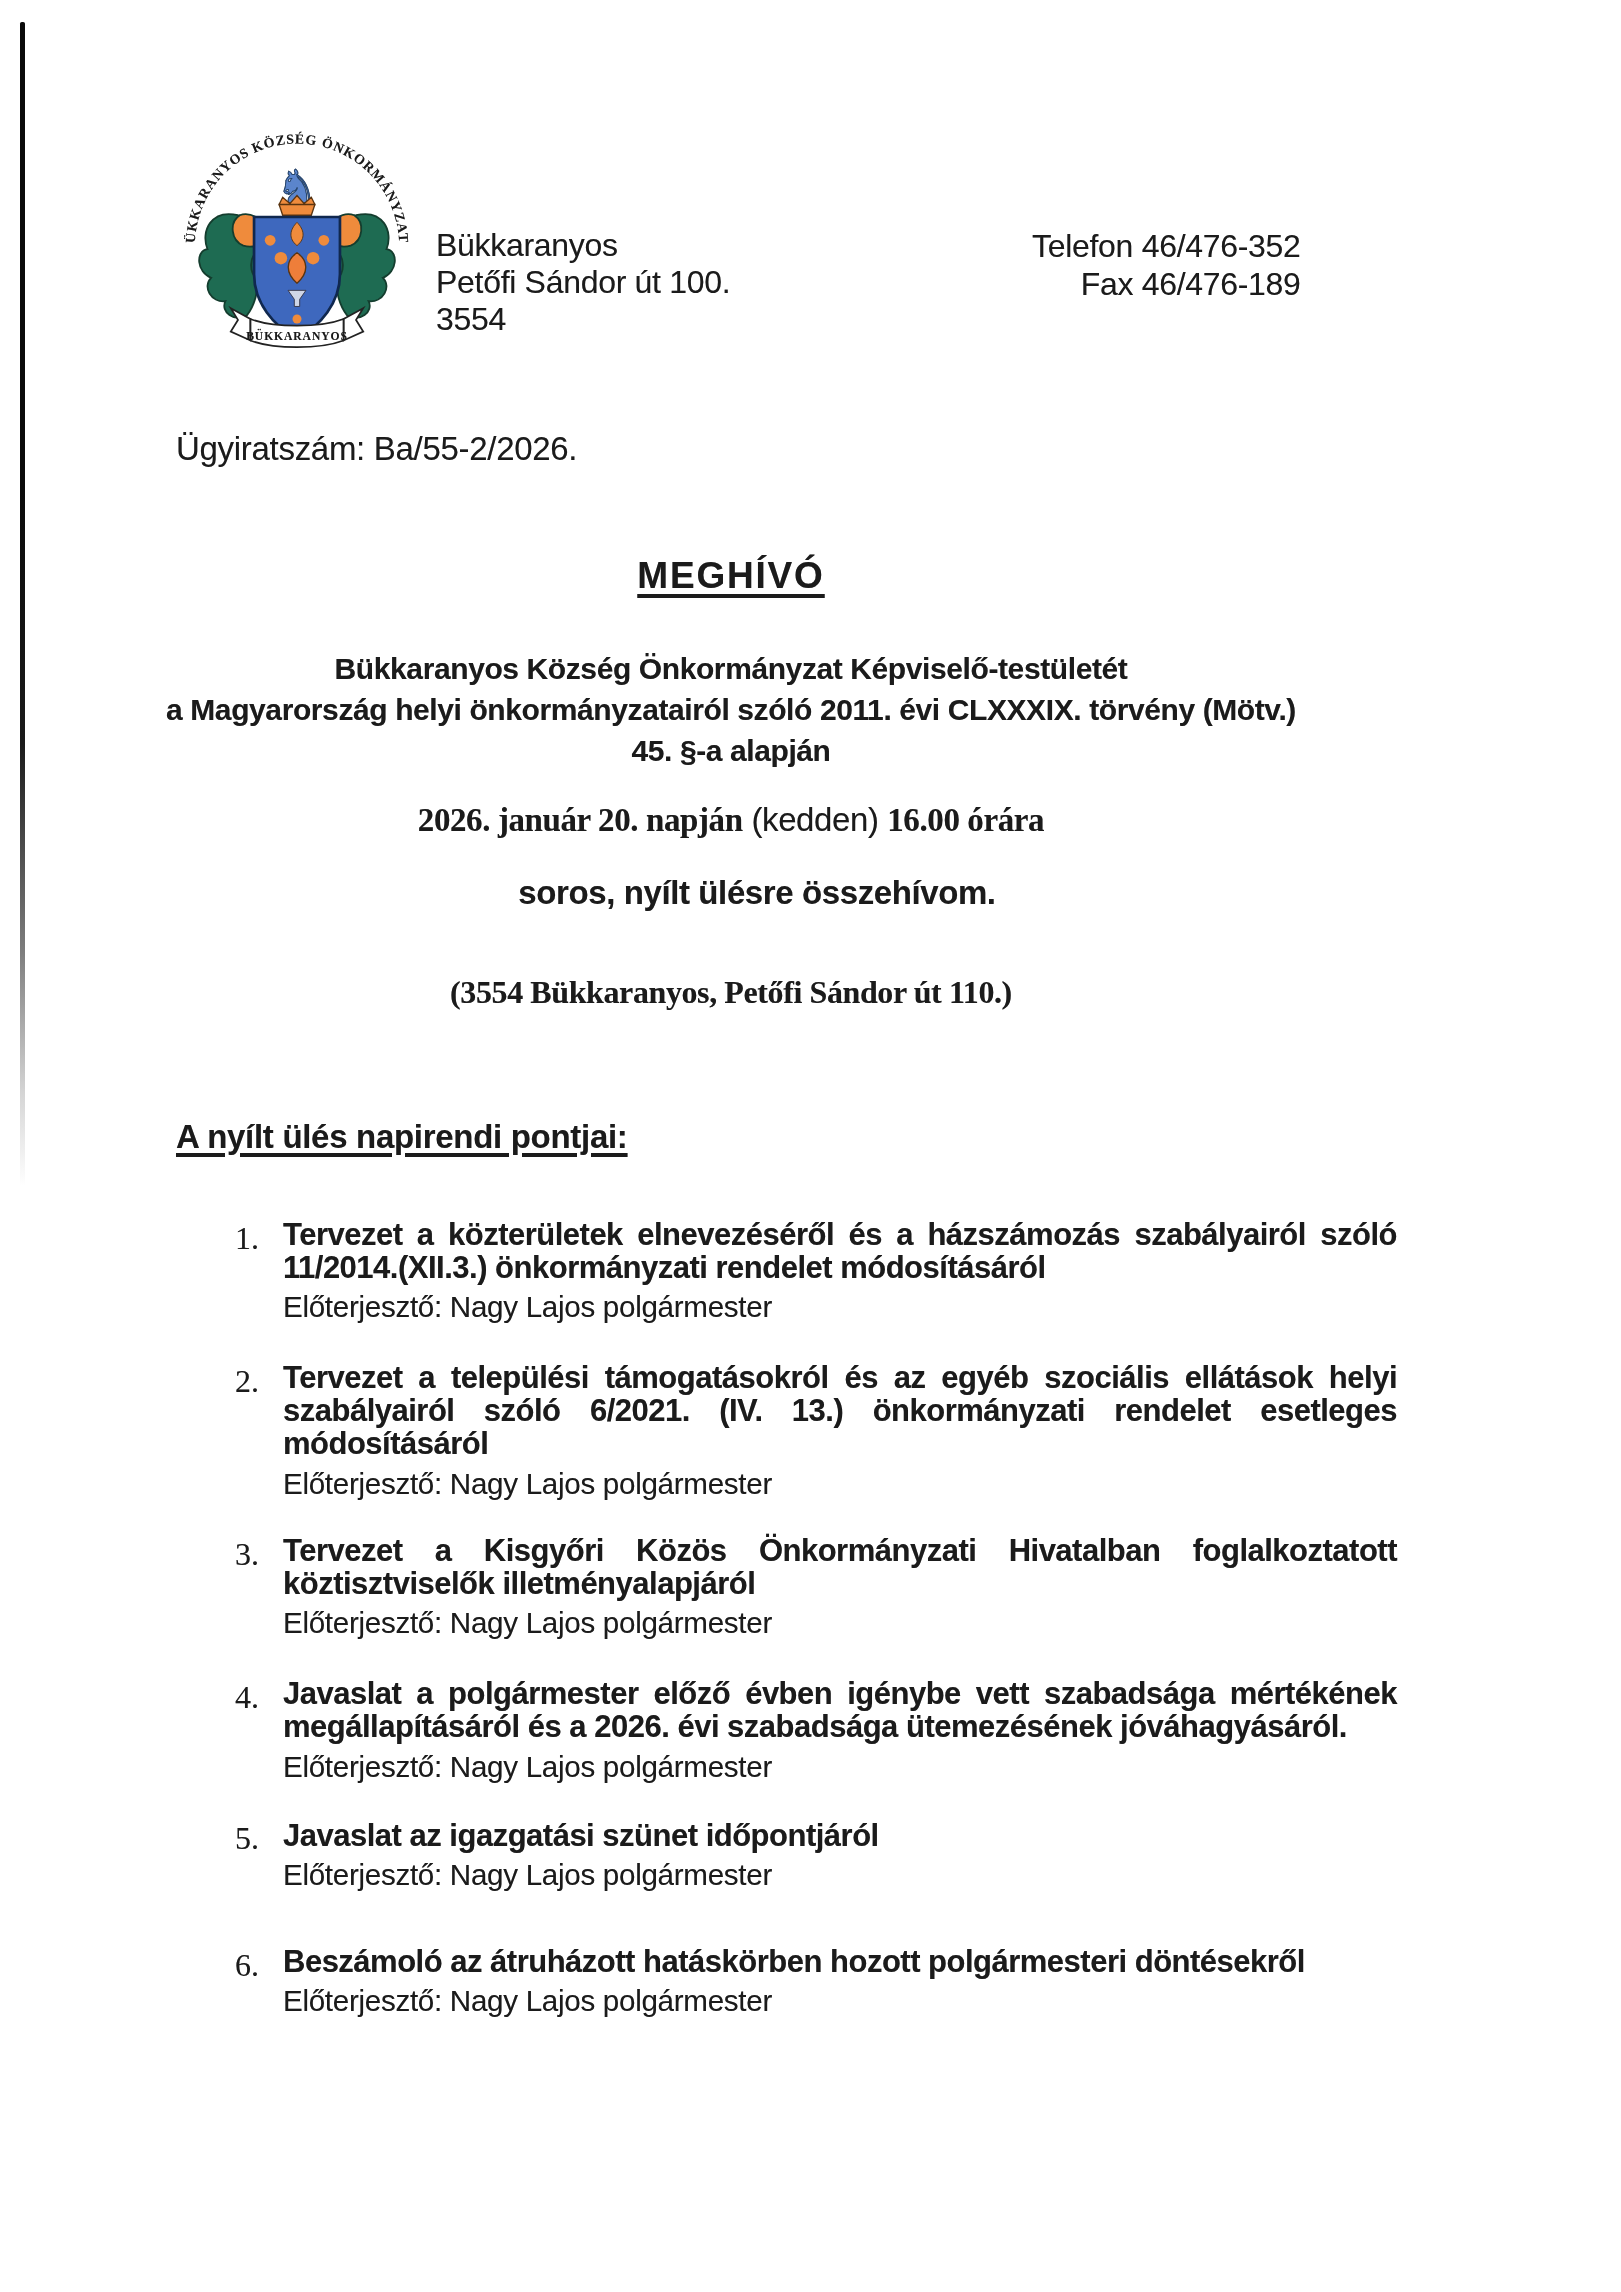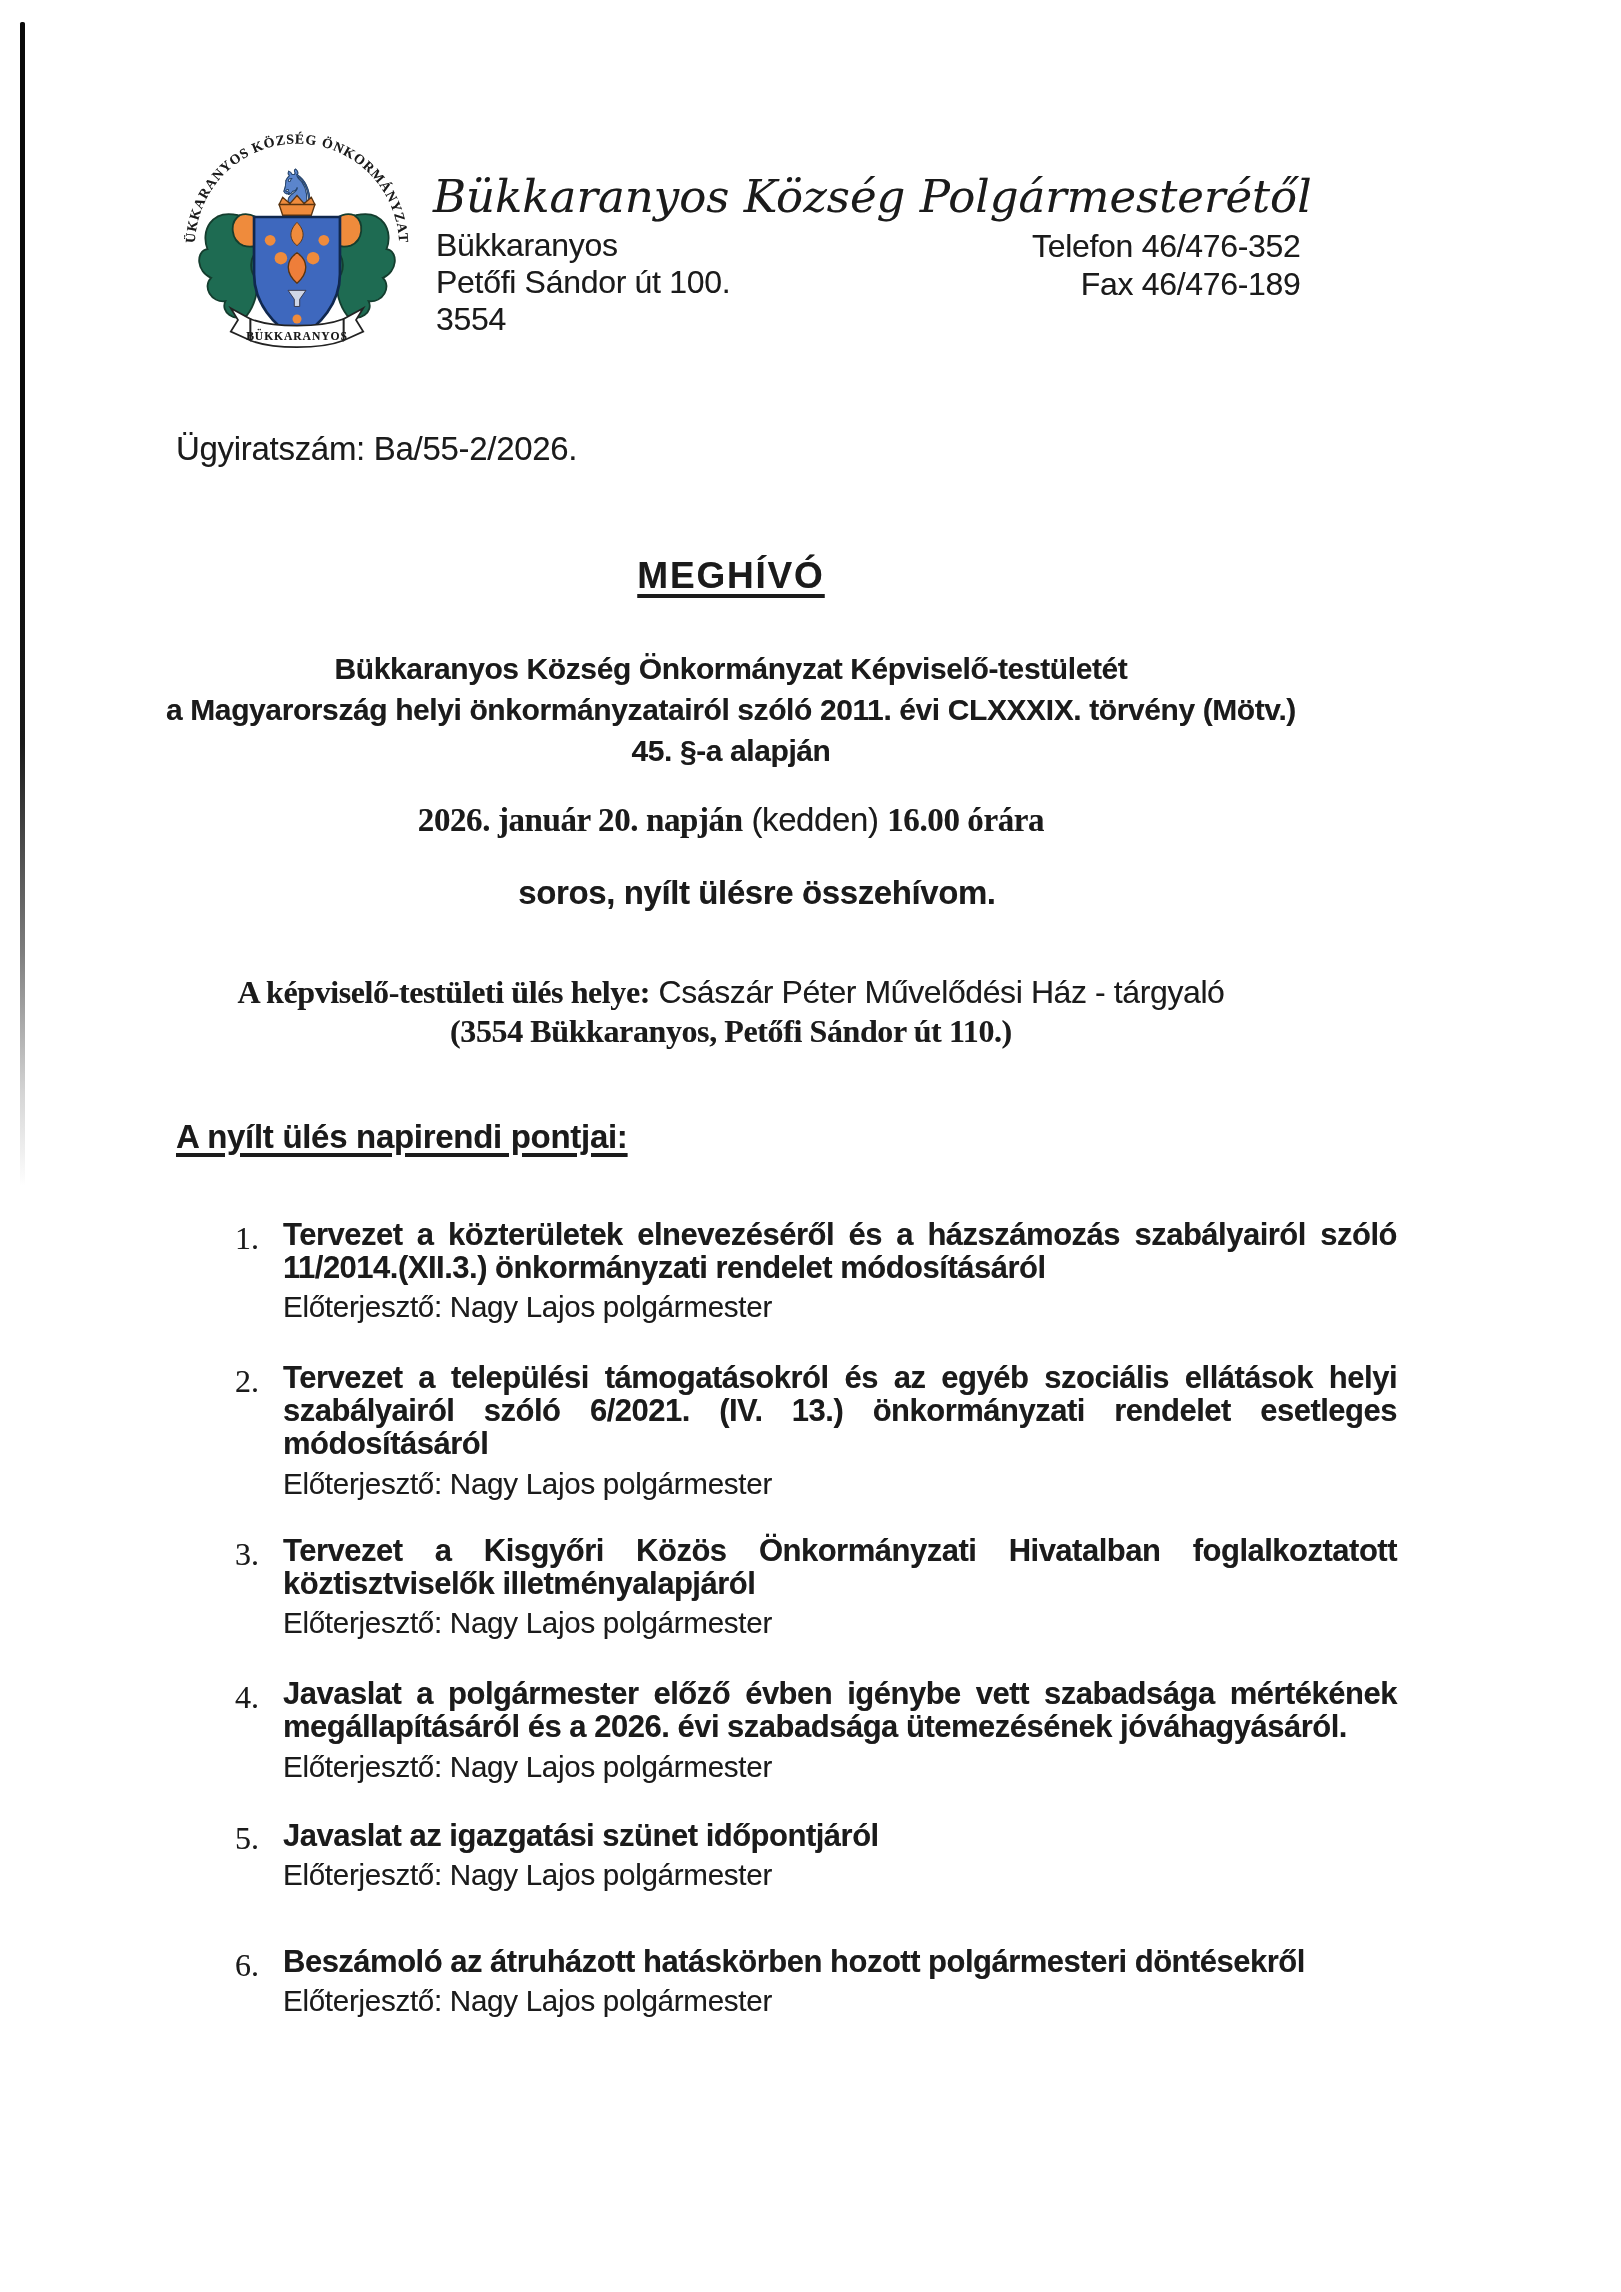--- a/index.html
+++ b/index.html
@@ -103,21 +103,20 @@
     </g>
 
     <g>
       <path d="M52,216 L74,228 L74,252 L52,242 L60,229 Z" fill="#ffffff" stroke="#222" stroke-width="2"></path>
       <path d="M200,216 L178,228 L178,252 L200,242 L192,229 Z" fill="#ffffff" stroke="#222" stroke-width="2"></path>
       <path d="M74,228 C100,238 152,238 178,228 L178,252 C152,262 100,262 74,252 Z" fill="#ffffff" stroke="#222" stroke-width="2"></path>
       <text x="126" y="252" text-anchor="middle" font-family="Liberation Serif, serif" font-size="13" font-weight="700" letter-spacing="1" fill="#1a1a1a">BÜKKARANYOS</text>
     </g>
   </svg>
 
-  <div class="office-script">Bükkaranyos Község Polgármesterétől</div>
 
   <div class="addr">
     <div>Bükkaranyos</div>
     <div>Petőfi Sándor út 100.</div>
     <div>3554</div>
   </div>
 
   <div class="contact">
     <div>Telefon 46/476-352</div>
     <div>Fax 46/476-189</div>
@@ -131,21 +130,20 @@
     <div>Bükkaranyos Község Önkormányzat Képviselő-testületét</div>
     <div>a Magyarország helyi önkormányzatairól szóló 2011. évi CLXXXIX. törvény (Mötv.)</div>
     <div>45. §-a alapján</div>
   </div>
 
   <div class="center-line date-line"><span class="b">2026. január 20. napján</span><span class="n"> (kedden) </span><span class="b">16.00 órára</span></div>
 
   <div class="center-line session-line">soros, nyílt ülésre összehívom.</div>
 
   <div class="center-line venue">
-    <div><span class="b">A képviselő-testületi ülés helye:</span><span class="n"> Császár Péter Művelődési Ház - tárgyaló</span></div>
     <div class="b">(3554 Bükkaranyos, Petőfi Sándor út 110.)</div>
   </div>
 
   <div class="agenda-head">A nyílt ülés napirendi pontjai:</div>
 
   <div class="agenda">
 
     <div class="item item-1">
       <div class="num">1.</div>
       <div class="ibody">

